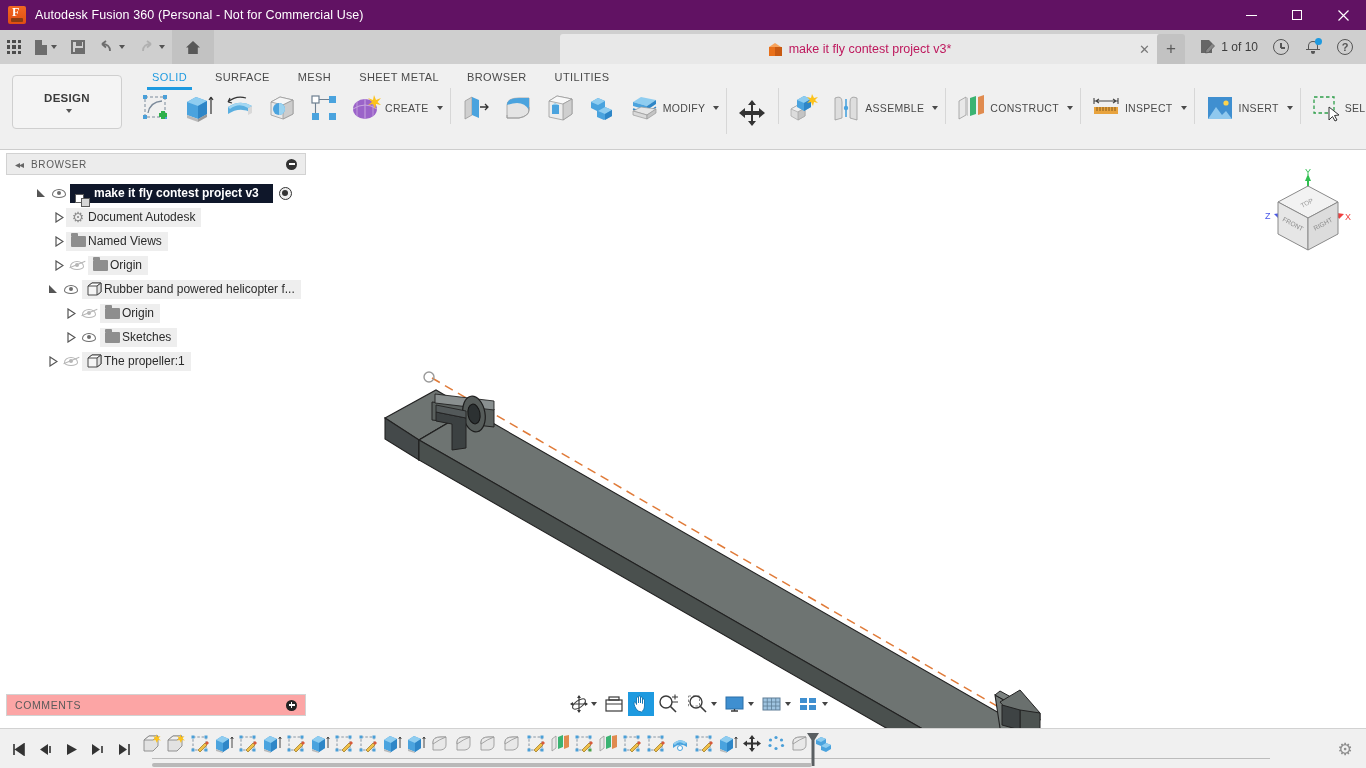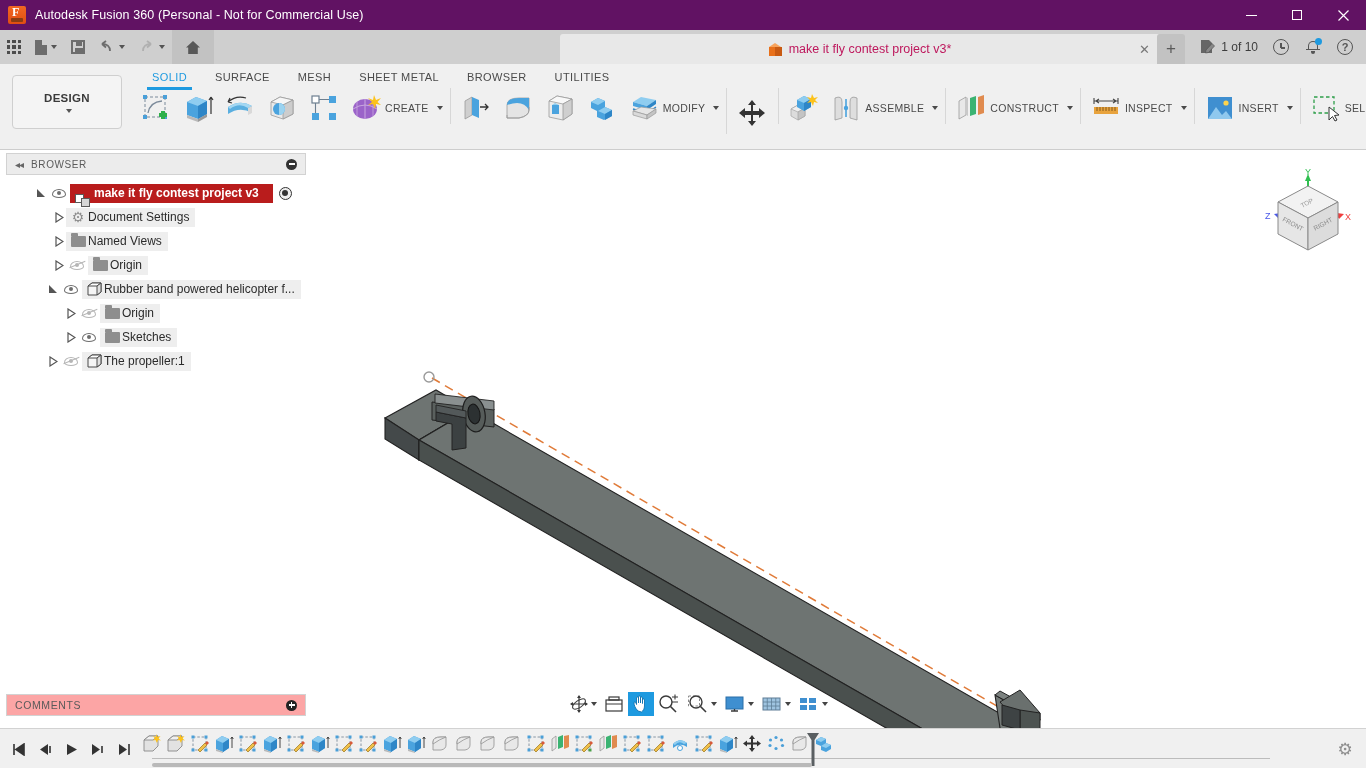--- a/index.html
+++ b/index.html
@@ -148,21 +148,21 @@
   .bhdr .cc { font-size: 10px; color: #666; letter-spacing: -1px; margin-right: 8px; }
   .bhdr .t { font-size: 10px; color: #5a5a5a; letter-spacing: .6px; }
   .bhdr .minus {
     margin-left: auto; width: 11px; height: 11px; border-radius: 50%; background: #333;
     display: flex; align-items: center; justify-content: center;
   }
   .bhdr .minus::after { content: ""; width: 6px; height: 1.6px; background: #fff; }
   .btree { padding-top: 6px; }
   .brow { height: 24px; display: flex; align-items: center; font-size: 12px; color: #2b2b2b; }
   .brow .hl { display: flex; align-items: center; background: #eeeeee; height: 19px; padding: 0 6px 0 2px; }
-  .brow.sel .hl { background: #b91c1c; color: #fff; font-weight: bold; padding-right: 14px; }
+  .brow.sel .hl { background: #0f172a; color: #fff; font-weight: bold; padding-right: 14px; }
   .tri {
     width: 14px; flex: none; display: flex; align-items: center; justify-content: center;
     font-size: 9px; color: #555;
   }
   .eye { width: 22px; flex: none; display: flex; align-items: center; justify-content: center; }
   .eyeshape { width: 14px; height: 9px; border: 1.6px solid #6e6e6e; border-radius: 50% 50% 50% 50% / 60% 60% 40% 40%;
               position: relative; }
   .eyeshape::after { content: ""; position: absolute; left: 4px; top: 1.6px; width: 4px; height: 4px;
                      border-radius: 50%; background: #6e6e6e; }
   .eye.off .eyeshape { border-color: #b6b6b6; }
@@ -668,21 +668,21 @@
       </div>
 
       <div class="brow" style="padding-left:46px">
         <div class="tri">
           <svg width="9" height="11" viewBox="0 0 9 11">
               <path d="M1 1 L8 5.5 L1 10 Z" fill="none" stroke="#555" stroke-width="1.2"></path>
             </svg>
         </div>
         <div class="hl">
           <div class="gear">⚙</div>
-          <span>Document Settings</span>
+          <span>Document Autodesk</span>
         </div>
       </div>
 
       <div class="brow" style="padding-left:46px">
         <div class="tri">
           <svg width="9" height="11" viewBox="0 0 9 11">
               <path d="M1 1 L8 5.5 L1 10 Z" fill="none" stroke="#555" stroke-width="1.2"></path>
             </svg>
         </div>
         <div class="hl">

